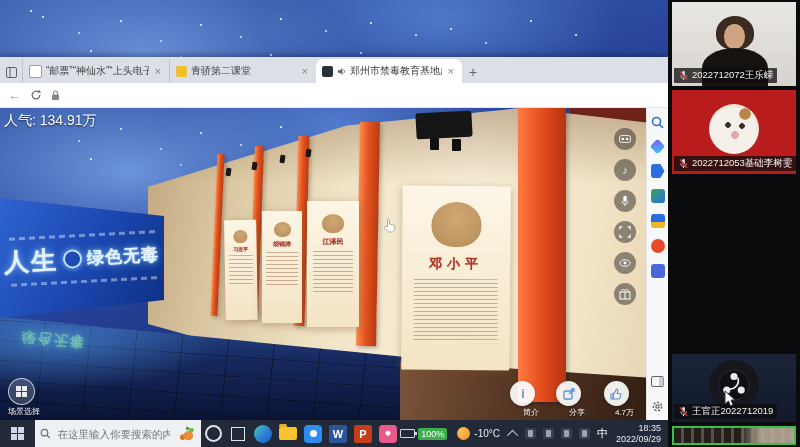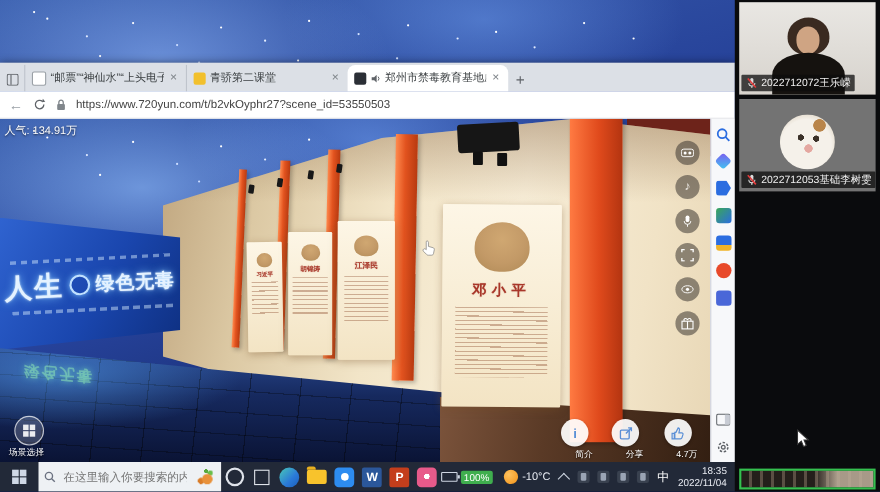--- a/index.html
+++ b/index.html
@@ -82,29 +82,29 @@
   .po1 .port{width:14px;height:13px;margin-top:10px;} .po1 .pname{font-size:5px;margin:3px 0;} .po1 .plines{height:30px;}
   .po2 .port{width:17px;height:15px;margin-top:11px;} .po2 .pname{font-size:6px;margin:3px 0;} .po2 .plines{height:36px;}
   .po3 .port{width:22px;height:19px;margin-top:13px;} .po3 .pname{font-size:7px;margin:4px 0;} .po3 .plines{height:42px;}
   .po4 .port{width:50px;height:45px;margin-top:16px;} .po4 .pname{font-size:13px;letter-spacing:5px;margin:8px 0 6px;} .po4 .plines{height:64px;}
   .tlight{position:absolute;width:5px;height:8px;background:#181818;border-radius:1px;}
   .tl1{left:226px;top:60px;transform:rotate(8deg);} .tl2{left:252px;top:54px;transform:rotate(8deg);}
   .tl3{left:280px;top:47px;transform:rotate(8deg);} .tl4{left:306px;top:41px;transform:rotate(8deg);}
   .bigl{position:absolute;left:416px;top:4px;width:56px;height:26px;background:#161616;border-radius:3px;transform:rotate(-3deg);}
   .stud{position:absolute;width:9px;height:12px;background:#111;border-radius:1px;}
   .st1{left:430px;top:30px;} .st2{left:452px;top:31px;}
-  .pop{position:absolute;left:4px;top:4px;font-size:10px;color:#fff;text-shadow:0 1px 2px rgba(0,0,0,.7);}
+  .pop{position:absolute;left:4px;top:4px;font-size:14px;color:#fff;text-shadow:0 1px 2px rgba(0,0,0,.7);}
   .hotcol{position:absolute;right:10px;top:20px;display:flex;flex-direction:column;gap:9px;}
   .hbtn{width:22px;height:22px;border-radius:50%;background:rgba(60,55,50,.55);display:flex;align-items:center;justify-content:center;color:#f0ede8;font-size:11px;}
   .hbtn svg{width:12px;height:12px;}
   .botbar{position:absolute;right:12px;bottom:3px;display:flex;gap:14px;}
   .bitem{display:flex;flex-direction:column;align-items:center;gap:1px;}
   .bcirc{width:25px;height:25px;border-radius:50%;background:rgba(255,255,255,.92);display:flex;align-items:center;justify-content:center;color:#5b8fd6;font-size:12px;box-shadow:0 1px 3px rgba(0,0,0,.3);}
   .blab{font-size:8px;color:#fff;text-shadow:0 1px 2px rgba(0,0,0,.8);padding-left:16px;}
-  .scenebtn{position:absolute;left:8px;bottom:4px;display:flex;flex-direction:column;align-items:flex-end;gap:1px;}
+  .scenebtn{position:absolute;left:8px;bottom:4px;display:flex;flex-direction:column;align-items:flex-start;gap:1px;}
   .scirc{width:25px;height:25px;border-radius:50%;background:rgba(255,255,255,.18);border:1px solid rgba(255,255,255,.7);display:flex;align-items:center;justify-content:center;}
   .sgrid{width:11px;height:11px;background:
     linear-gradient(#fff,#fff) 0 0/5px 5px no-repeat,
     linear-gradient(#fff,#fff) 6px 0/5px 5px no-repeat,
     linear-gradient(#fff,#fff) 0 6px/5px 5px no-repeat,
     linear-gradient(#fff,#fff) 6px 6px/5px 5px no-repeat;opacity:.9;}
   
   .edgestrip{position:relative;width:22px;background:#f7f8fa;border-left:1px solid #e4e6ea;display:flex;flex-direction:column;align-items:center;padding-top:8px;gap:11px;box-sizing:border-box;}
   .eico{width:14px;height:14px;border-radius:3px;}
   .e-cop{background:linear-gradient(135deg,#7b5cf0,#3ec6f0);transform:rotate(45deg);width:11px;height:11px;margin:1px;}
@@ -152,21 +152,21 @@
   .chev{width:7px;height:7px;border-left:1.5px solid #cfd6e2;border-top:1.5px solid #cfd6e2;transform:rotate(45deg) translateY(2px);}
   .mini{width:11px;height:11px;border-radius:2px;background:#39414f;position:relative;}
   .mini::before{content:"";position:absolute;left:3px;top:2px;width:5px;height:7px;background:#9aa4b4;border-radius:1px;}
   .ime{font-size:11px;color:#fff;}
   .clock{font-size:9px;line-height:11px;text-align:right;margin-right:8px;}
   .chaticon{width:14px;height:12px;background:#2b3342;border:1px solid #aab4c4;border-radius:2px;position:relative;margin-right:6px;}
   .chaticon::before{content:"";position:absolute;left:2px;top:3px;width:8px;height:1.5px;background:#aab4c4;box-shadow:0 3px 0 #aab4c4;}
   .endpad{width:134px;height:1px;}
   
   .meeting{position:absolute;left:668px;top:0;width:132px;height:447px;background:#0a0b0d;z-index:4;}
-  .tile{position:absolute;left:4px;width:124px;height:84px;background:#737373;overflow:hidden;}
+  .tile{position:absolute;left:4px;width:124px;height:84px;background:#b91c1c;overflow:hidden;}
   .t1{top:2px;background:linear-gradient(180deg,#e9e7e3,#d7d3cd);}
   .t2{top:90px;} .t3{top:178px;} .t4{top:266px;}
   .t5{top:354px;height:68px;background:linear-gradient(#1b2438,#121a2c);}
   .t6{top:426px;height:19px;border:2px solid #35c04f;box-sizing:border-box;background:
       linear-gradient(90deg, rgba(0,0,0,0) 55%, rgba(190,175,155,.85) 72%),
       repeating-linear-gradient(90deg,#241f1b 0 7px,#5a4f44 7px 10px);}
   .plate{position:absolute;left:2px;bottom:3px;height:15px;background:rgba(12,12,12,.75);display:flex;align-items:center;gap:3px;padding:0 4px;border-radius:1px;}
   .plate span{font-size:9.5px;color:#f2f2f2;white-space:nowrap;}
   .avatar{position:absolute;left:50%;top:50%;transform:translate(-50%,-56%);width:50px;height:50px;border-radius:50%;}
   .av-cat{background:
@@ -229,21 +229,20 @@
     <div class="navbar">
       <span class="navico">←</span>
       <svg width="12" height="12" viewBox="0 0 14 14">
           <path d="M11.5 7a4.5 4.5 0 1 1-1.4-3.2" stroke="#5f6368" stroke-width="1.4" fill="none"></path>
           <polygon points="10.5,1 13,4 9.5,4.5" fill="#5f6368"></polygon>
         </svg>
       <svg width="9" height="11" viewBox="0 0 9 11">
           <rect x="1" y="4.5" width="7" height="5.5" rx="1" fill="#80868b"></rect>
           <path d="M2.5 4.5V3a2 2 0 0 1 4 0v1.5" stroke="#80868b" stroke-width="1.2" fill="none"></path>
         </svg>
-      <span class="urltxt">https://www.720yun.com/t/b2vkOyphr27?scene_id=53550503</span>
     </div>
 
     <div class="bcontent">
 
       <div class="vp">
         <div class="vsky">
           <div class="stardot stars1"></div>
         </div>
         <div class="maroon"></div>
         <div class="wall"></div>
@@ -449,21 +448,21 @@
     <div class="tray">
       <div class="chev"></div>
       <div class="mini"></div>
       <div class="mini"></div>
       <div class="mini"></div>
       <div class="mini"></div>
       <span class="ime">中</span>
     </div>
     <div class="clock">
       <div>18:35</div>
-      <div>2022/11/04</div>
+      <div>2022/09/29</div>
     </div>
     <div class="chaticon"></div>
     <div class="endpad"></div>
   </div>
 
   <div class="meeting">
 
     <div class="tile t1">
       <div class="p-hair"></div>
       <div class="p-face"></div>
@@ -487,20 +486,40 @@
             <path d="M3 6c0 2 1.3 3 3 3s3-1 3-3" stroke="#ddd" fill="none"></path>
             <line x1="6" y1="9" x2="6" y2="11" stroke="#ddd"></line>
             <line x1="2" y1="1.5" x2="10" y2="10.5" stroke="#e23b3b" stroke-width="1.6"></line>
           </svg>
         <span>2022712053基础李树雯</span>
       </div>
     </div>
 
 
 
+    <div class="tile t5">
+      <div class="avatar av-obs">
+        <svg width="34" height="34" viewBox="0 0 40 40">
+            <circle cx="20" cy="20" r="18" fill="#0f1013" stroke="#2a2e38"></circle>
+            <circle cx="20" cy="10" r="4.2" fill="#e8eaf0"></circle>
+            <circle cx="11.5" cy="26" r="4.2" fill="#e8eaf0"></circle>
+            <circle cx="28.5" cy="26" r="4.2" fill="#e8eaf0"></circle>
+            <path d="M24.5 11.5a10 10 0 0 1-12 13" stroke="#e8eaf0" stroke-width="2" fill="none"></path>
+          </svg>
+      </div>
+      <div class="plate">
+        <svg class="micoff" viewBox="0 0 12 12">
+            <rect x="4.5" y="1" width="3" height="6" rx="1.5" fill="#ddd"></rect>
+            <path d="M3 6c0 2 1.3 3 3 3s3-1 3-3" stroke="#ddd" fill="none"></path>
+            <line x1="6" y1="9" x2="6" y2="11" stroke="#ddd"></line>
+            <line x1="2" y1="1.5" x2="10" y2="10.5" stroke="#e23b3b" stroke-width="1.6"></line>
+          </svg>
+        <span>王官正2022712019</span>
+      </div>
+    </div>
 
     <div class="tile t6"></div>
 
     <svg class="cursor" style="left:56px;top:390px;width:12px;height:18px;" viewBox="0 0 12 18">
         <path d="M1 1 L1 14 L4.5 11 L6.5 16 L9 15 L7 10 L11 10 Z" fill="#fff" stroke="#333" stroke-width="1"></path>
       </svg>
   </div>
 
 </div>
 

